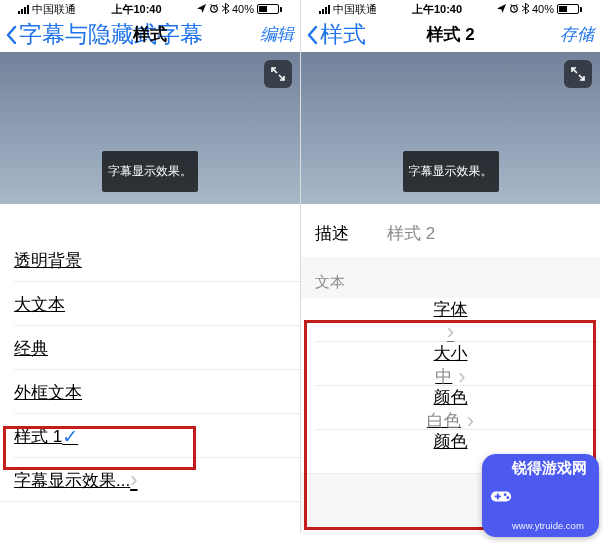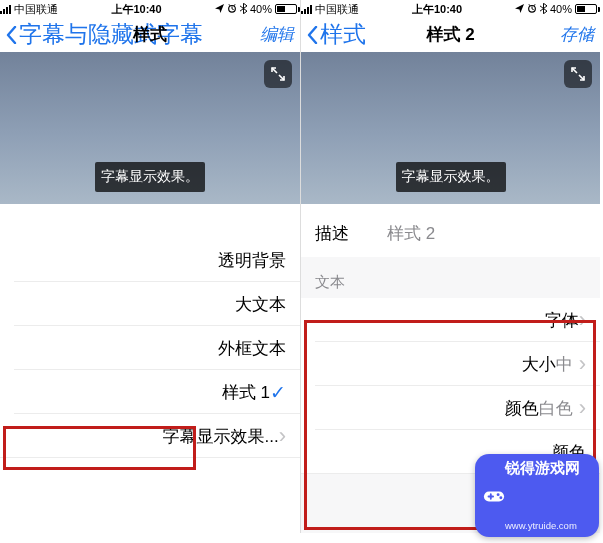--- a/index.html
+++ b/index.html
@@ -25,21 +25,21 @@
     flex-direction: column;
   }
   .phone + .phone { border-left: 1px solid #ddd; }
 
   
   .status-bar {
     height: 18px;
     display: flex;
     align-items: center;
     justify-content: space-between;
-    padding: 0 0;
+    padding: 0 18px;
     font-size: 11px;
     color: #000;
   }
   .status-left, .status-right { display:flex; align-items:center; gap:3px; }
   .status-center { font-weight: 700; }
   .signal-bars { display:flex; align-items:flex-end; gap:1px; height:10px; }
   .signal-bars span { width:2px; background:#000; display:block; }
   .signal-bars span:nth-child(1){height:3px;}
   .signal-bars span:nth-child(2){height:5px;}
   .signal-bars span:nth-child(3){height:7px;}
@@ -85,38 +85,39 @@
   .expand-btn {
     position:absolute; top:8px; right:8px;
     width:28px; height:28px; border-radius:6px;
     background: rgba(0,0,0,0.55);
     display:flex; align-items:center; justify-content:center;
   }
   .expand-btn svg { width:16px; height:16px; }
   .caption-sample {
     position:absolute; bottom:12px; left:50%; transform:translateX(-50%);
     background: rgba(0,0,0,0.72);
-    color:#fff; font-size:14px;
-    padding:6px 6px; border-radius:2px;
+    color:#fff; font-size:12px;
+    padding:12px 6px; border-radius:2px;
     white-space:nowrap;
   }
 
   
   .list-section {
     flex:1;
     overflow:hidden;
   }
   .spacer { height:34px; background:#fff; }
   .cell {
     height:44px;
     padding: 0 14px;
-    display:flex; align-items:center; justify-content:flex-end;
+    display:flex; align-items:center; justify-content:flex-start;
     font-size:17px; color:#000;
     background:#fff;
     position:relative;
+    text-decoration:underline;
   }
   .cell::after {
     content:"";
     position:absolute; left:14px; right:0; bottom:0;
     height:1px; background:#d8d8d8; transform:scaleY(0.5); transform-origin:bottom;
   }
   .cell:last-child::after { left:0; }
   .checkmark { color:#1f74eb; font-size:19px; font-weight:500; }
   .chevron { color:#c4c4c6; font-size:22px; font-weight:300; line-height:1; }
   .cell-value { color:#8a8a8e; font-size:17px; display:flex; align-items:center; gap:6px;}
@@ -138,34 +139,35 @@
   .desc-label { color:#000; }
   .desc-value { color:#8a8a8e; }
   .section-header {
     font-size:15px; color:#8a8a8e;
     padding: 16px 14px 6px 14px;
     background:#f7f7f8;
   }
   .grouped-bg { background:#f7f7f8; flex:1; overflow:hidden;}
   .grouped-cell {
     background:#fff;
+    flex-direction:column;
   }
 
   
   .watermark {
     position:absolute;
     right:4px; bottom:6px;
     display:flex; align-items:center; gap:6px;
     color:#fff;
     font-size:15px; font-weight:700;
   }
   .wm-bubble {
     background:#4d5af0;
     border-radius:14px;
-    padding:6px 19px 6px 8px;
+    padding:6px 12px 6px 8px;
     display:flex; align-items:center; gap:0;
     box-shadow: 0 2px 6px rgba(0,0,0,0.25);
   }
   .wm-icon { width:22px; height:18px; }
   .wm-text { line-height:1.1; }
   .wm-url { font-size:9.5px; font-weight:400; opacity:0.9; display:block;margin-top:44px; }
 </style>
 </head>
 <body>
 
@@ -234,20 +236,23 @@
       <div class="caption-sample">字幕显示效果。</div>
     </div>
 
     <div class="list-section">
       <div class="spacer"></div>
       <div class="cell">
         <span>透明背景</span>
       </div>
       <div class="cell">
         <span>大文本</span>
+      </div>
+      <div class="cell">
+        <span>经典</span>
       </div>
       <div class="cell">
         <span>外框文本</span>
       </div>
       <div class="cell">
         <span>样式 1</span>
         <span class="checkmark">✓</span>
       </div>
       <div class="cell" style="position:relative;">
         <span>字幕显示效果...</span>

